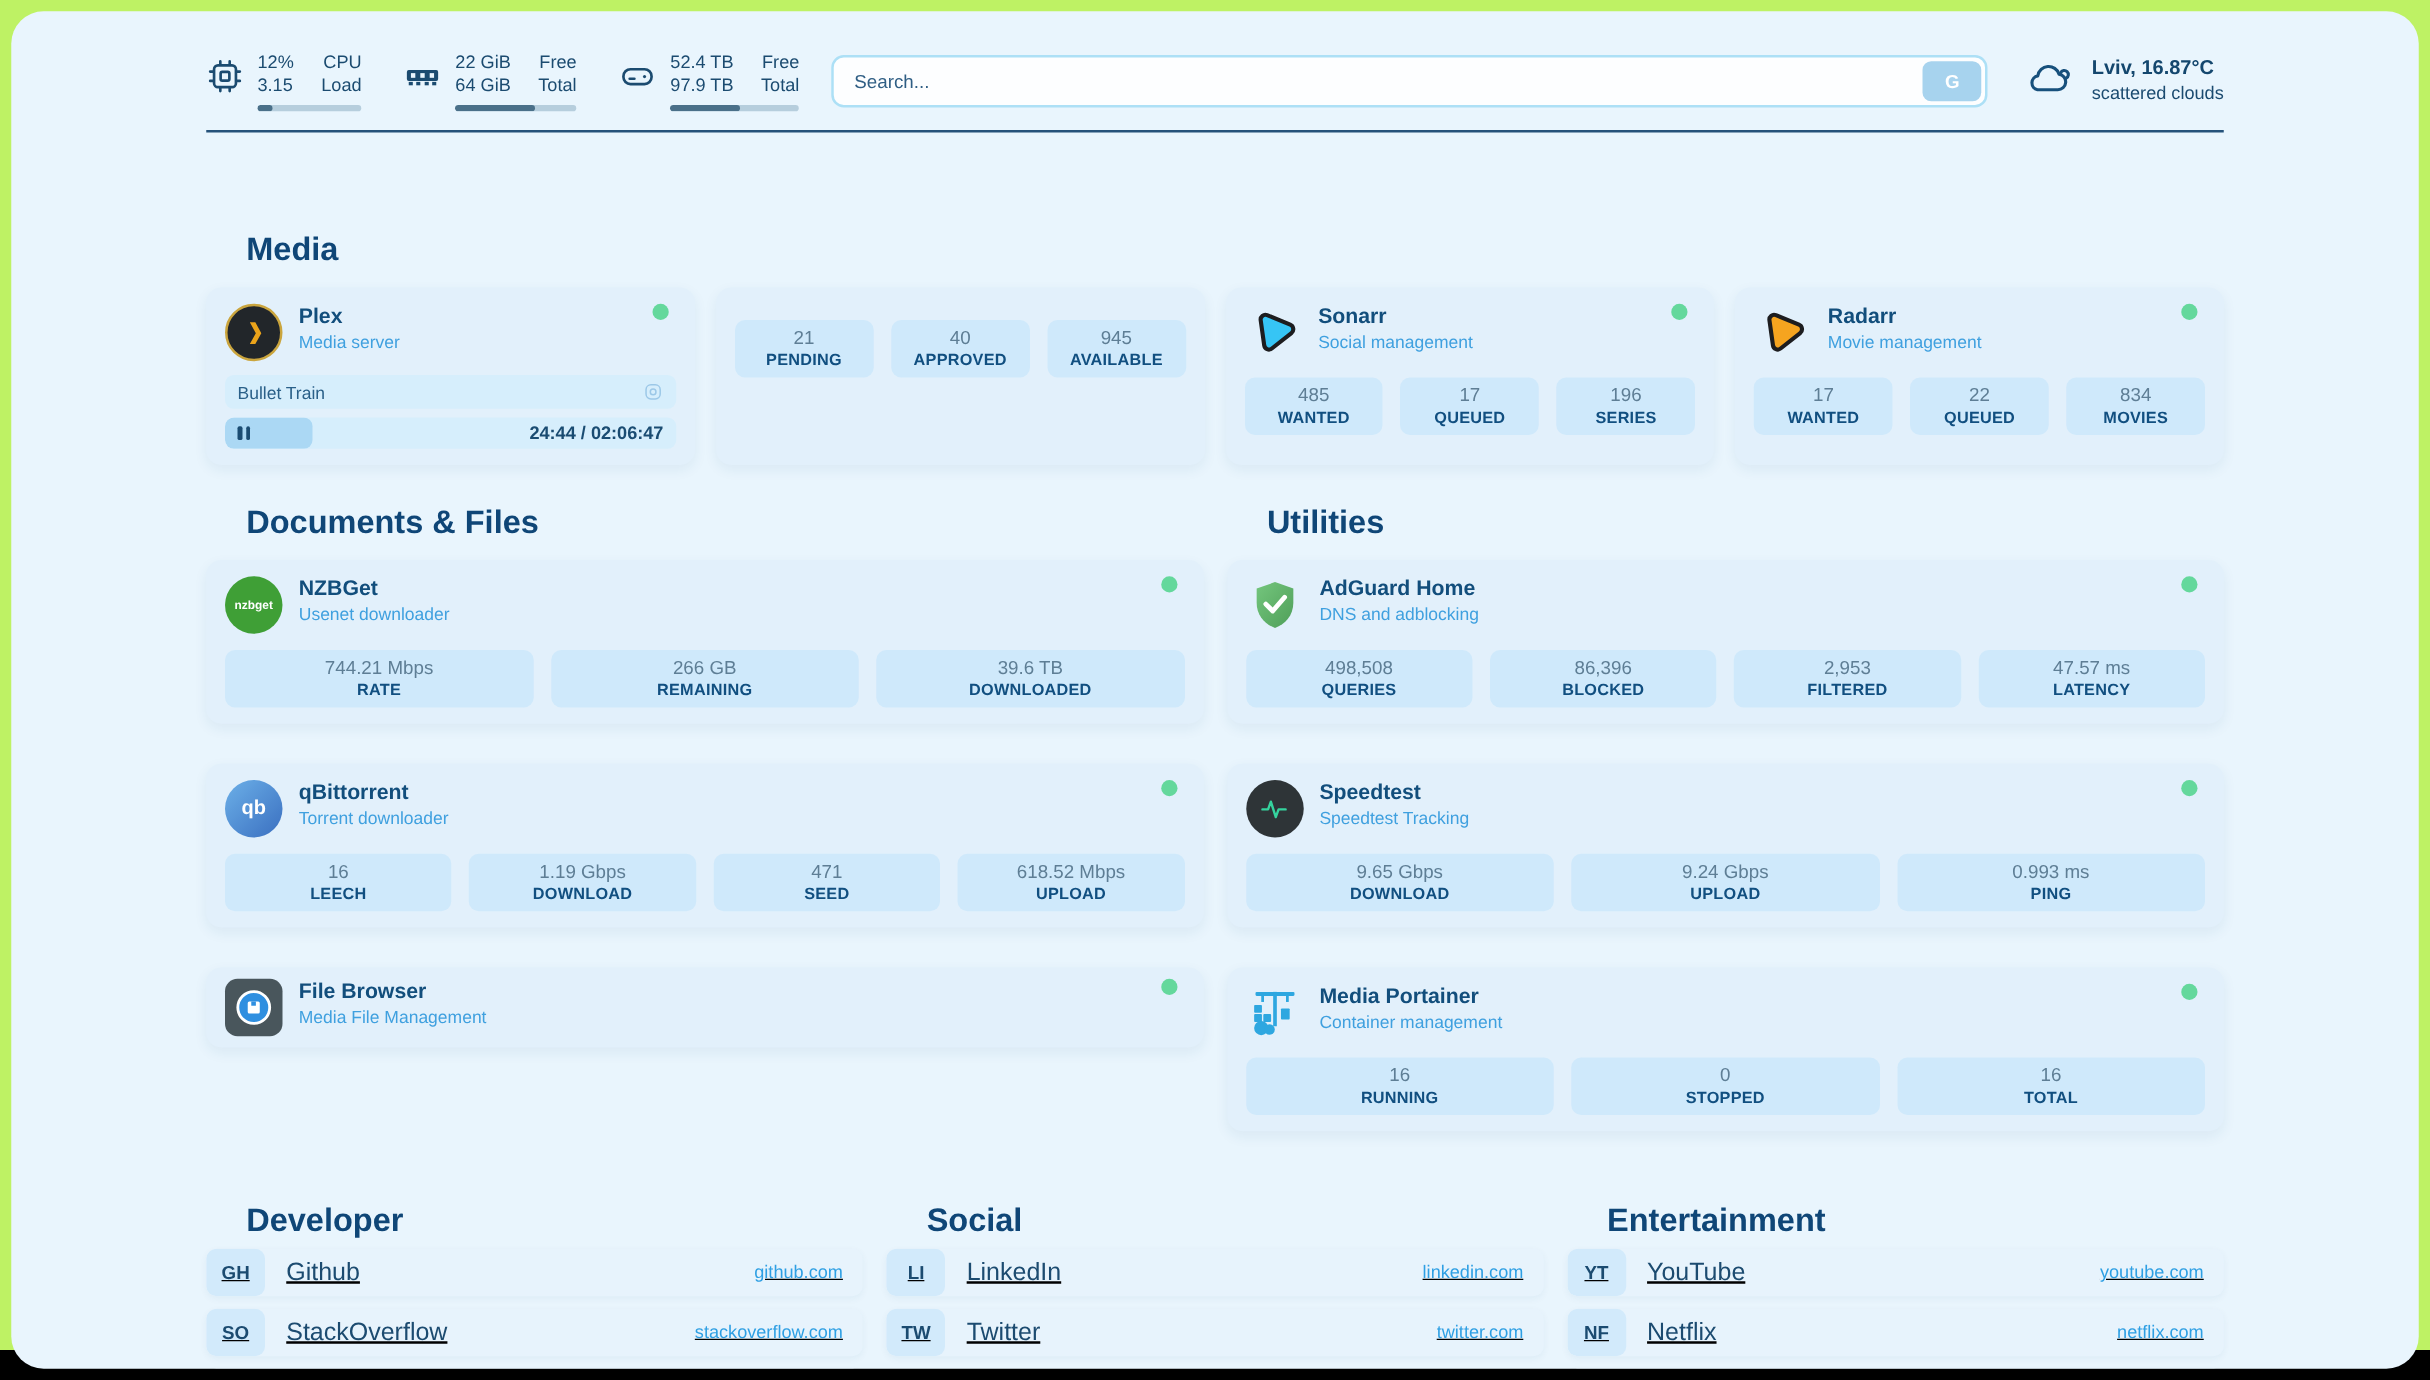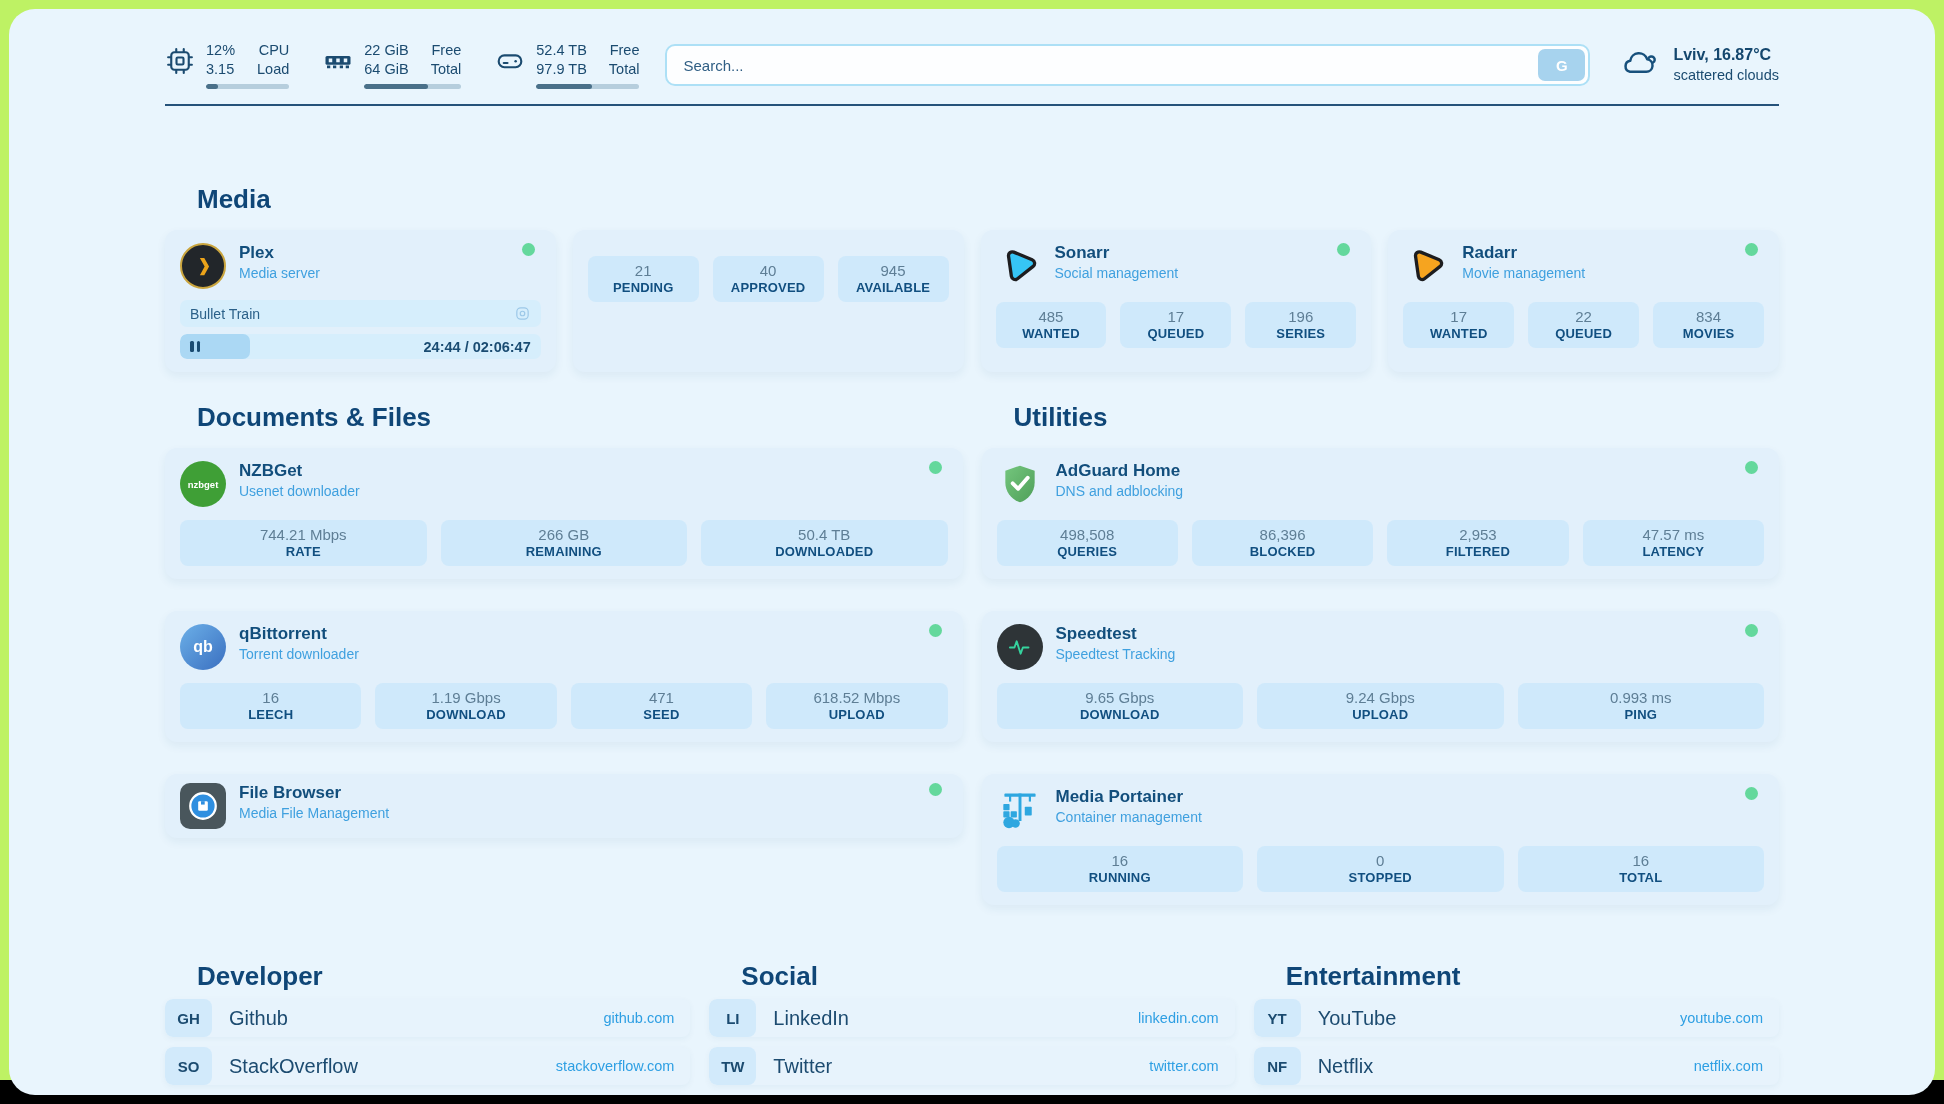--- a/index.html
+++ b/index.html
@@ -82,21 +82,21 @@
   .np-fill{position:absolute;left:0;top:0;bottom:0;background:#abd8f4;border-radius:7px;}
   .np-pause{position:relative;margin-left:10px;display:flex;gap:3px;}
   .np-pause span{width:3.5px;height:11px;background:#1a4c72;border-radius:1.5px;}
   .np-time{position:relative;margin-left:auto;padding-right:10px;font-size:14.5px;
       font-weight:600;color:#1a4c72;}
 
   
   .bm-section{display:grid;grid-template-columns:1fr 1fr 1fr;gap:19px;margin-top:58px;}
   .bm-rows{margin-top:7px;}
   .bm-row{display:flex;align-items:center;height:38px;background:#e7f3fc;border-radius:8px;
-      margin-top:10px;overflow:hidden;box-shadow:0 2px 6px rgba(23,80,124,.05);cursor:pointer;}
+      margin-top:10px;overflow:hidden;box-shadow:0 2px 6px rgba(23,80,124,.05);cursor:pointer;text-decoration:underline;}
   .bm-badge{width:47px;align-self:stretch;background:#d2eafb;display:flex;align-items:center;
       justify-content:center;font-weight:700;font-size:15px;color:#1b4b70;border-radius:8px;}
   .bm-name{margin-left:17px;font-size:20px;color:#1c4b70;font-weight:500;}
   .bm-url{margin-left:auto;margin-right:16px;font-size:14.5px;color:#2e9fe3;}
 </style>
 </head>
 <body>
 
 <div class="frame">
 <div class="page">
@@ -340,21 +340,21 @@
           <div class="stats">
             <div class="stat">
               <div class="stat-v">744.21 Mbps</div>
               <div class="stat-l">RATE</div>
             </div>
             <div class="stat">
               <div class="stat-v">266 GB</div>
               <div class="stat-l">REMAINING</div>
             </div>
             <div class="stat">
-              <div class="stat-v">50.4 TB</div>
+              <div class="stat-v">39.6 TB</div>
               <div class="stat-l">DOWNLOADED</div>
             </div>
           </div>
         </div>
 
         <div class="card">
           <div class="app-head">
             <div class="app-icon icon-qb">
                     <span>qb</span>
                   </div>

